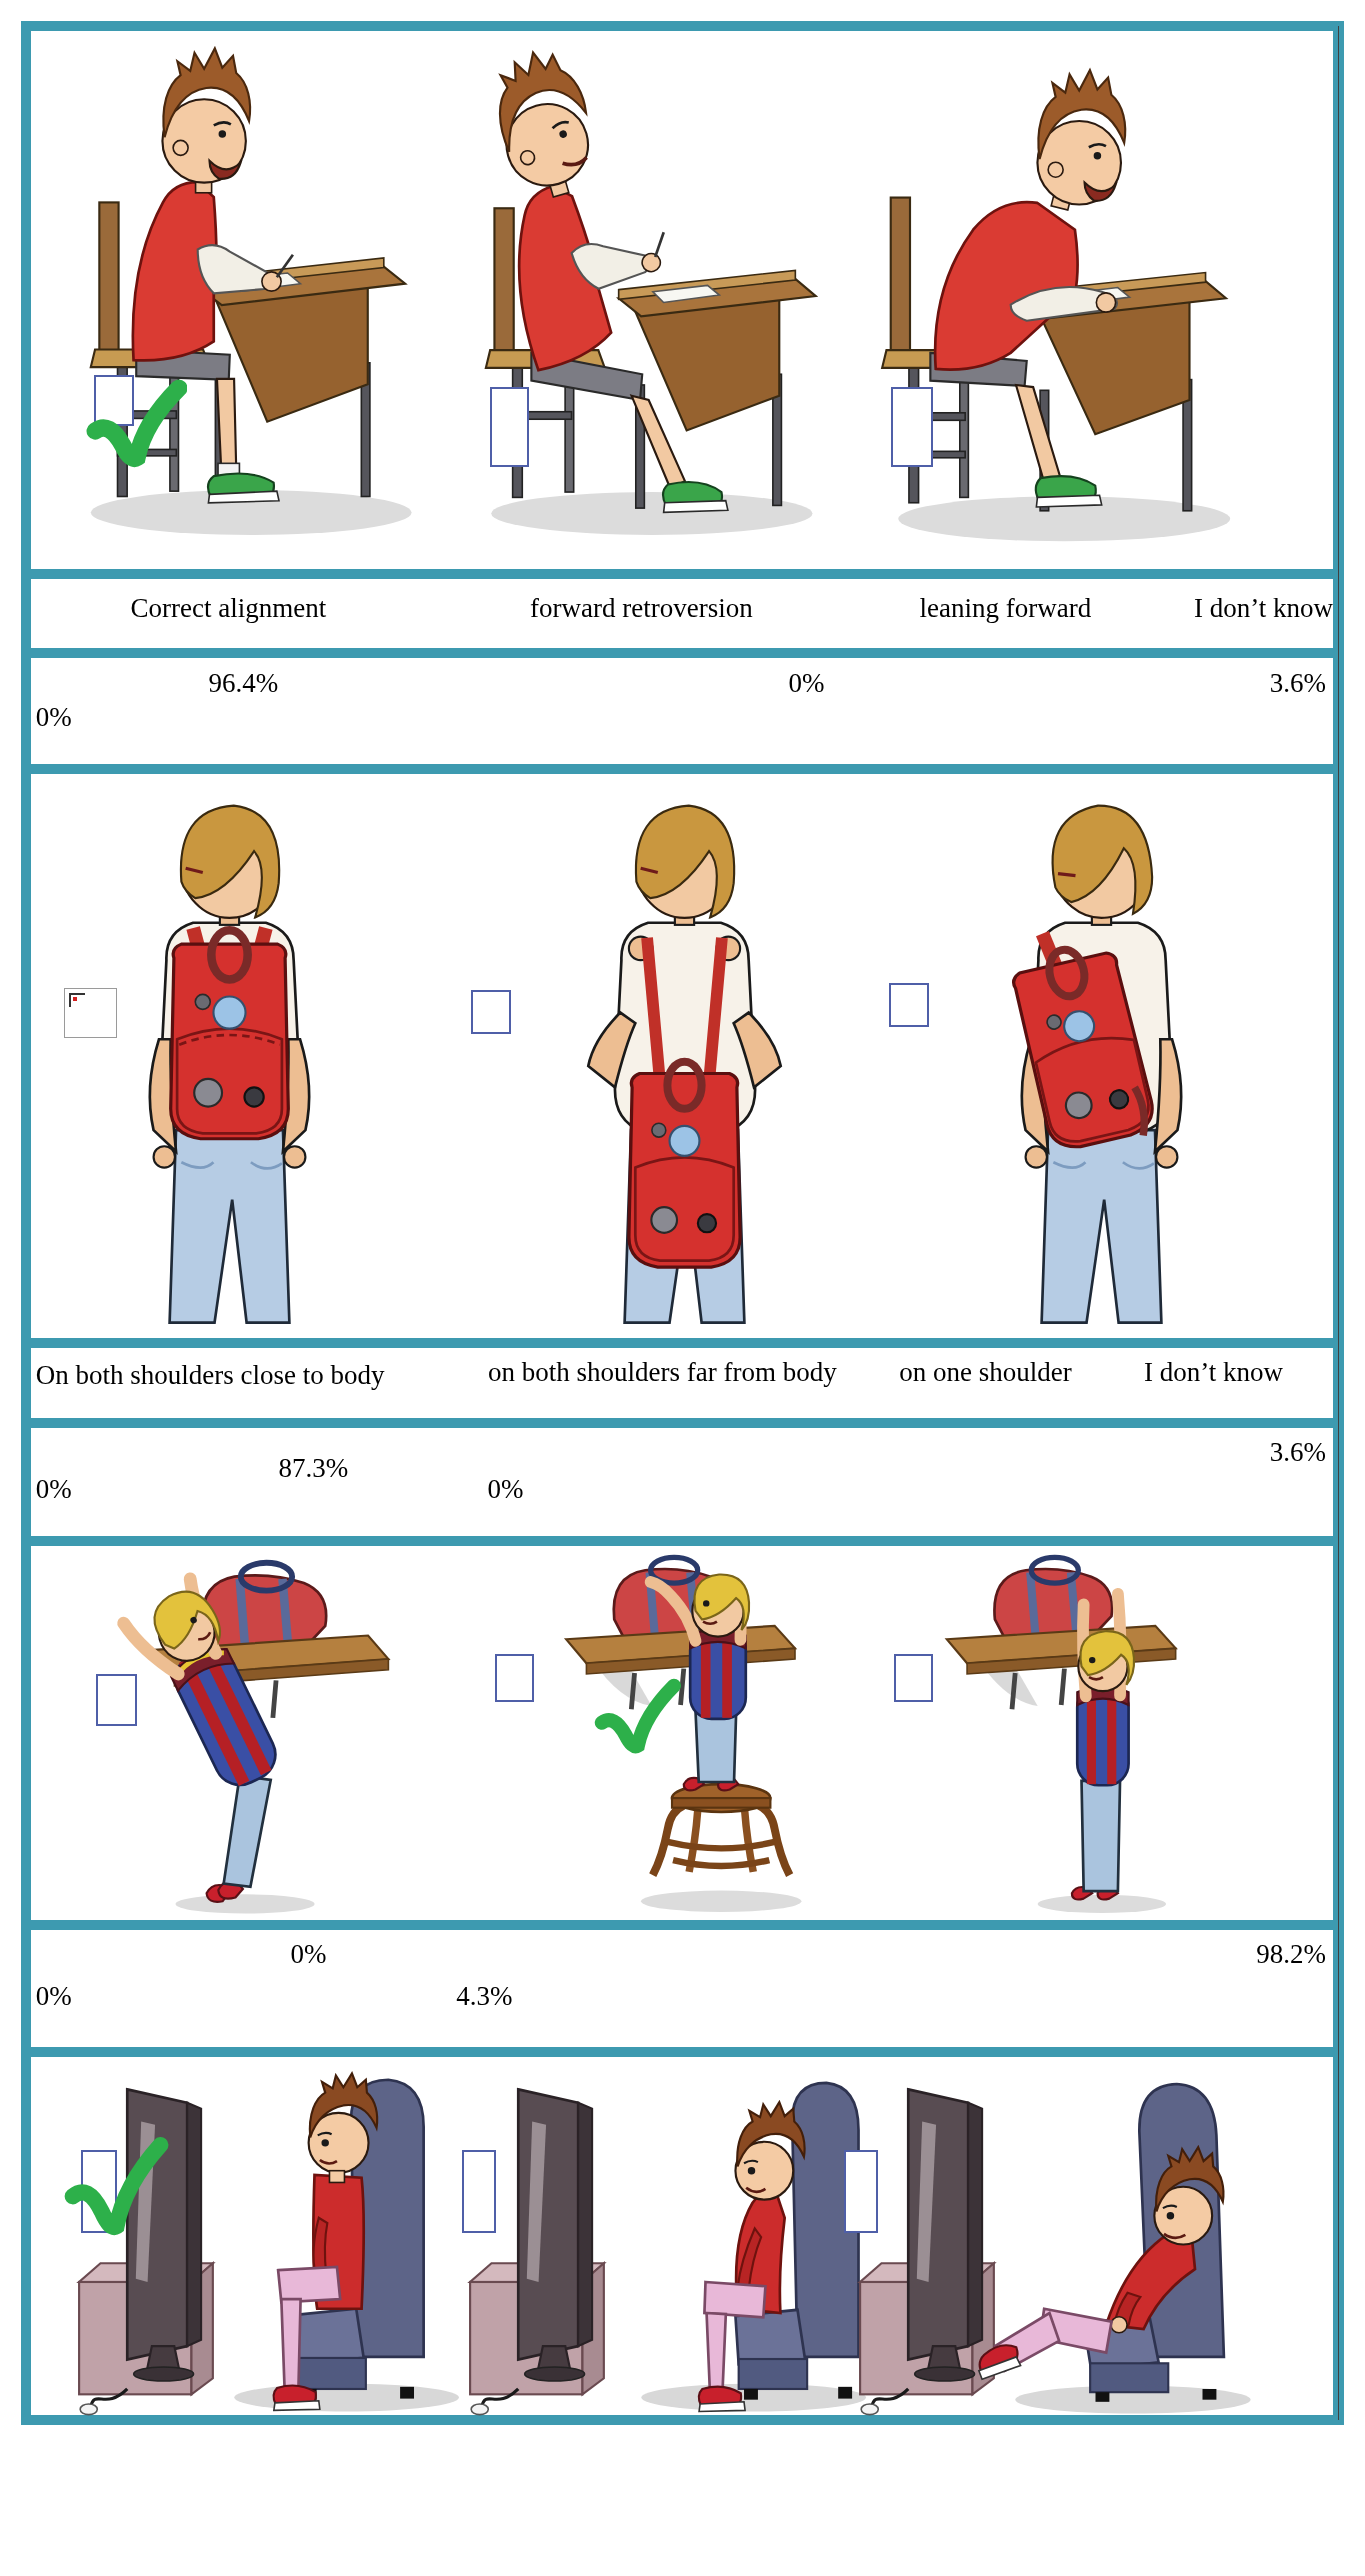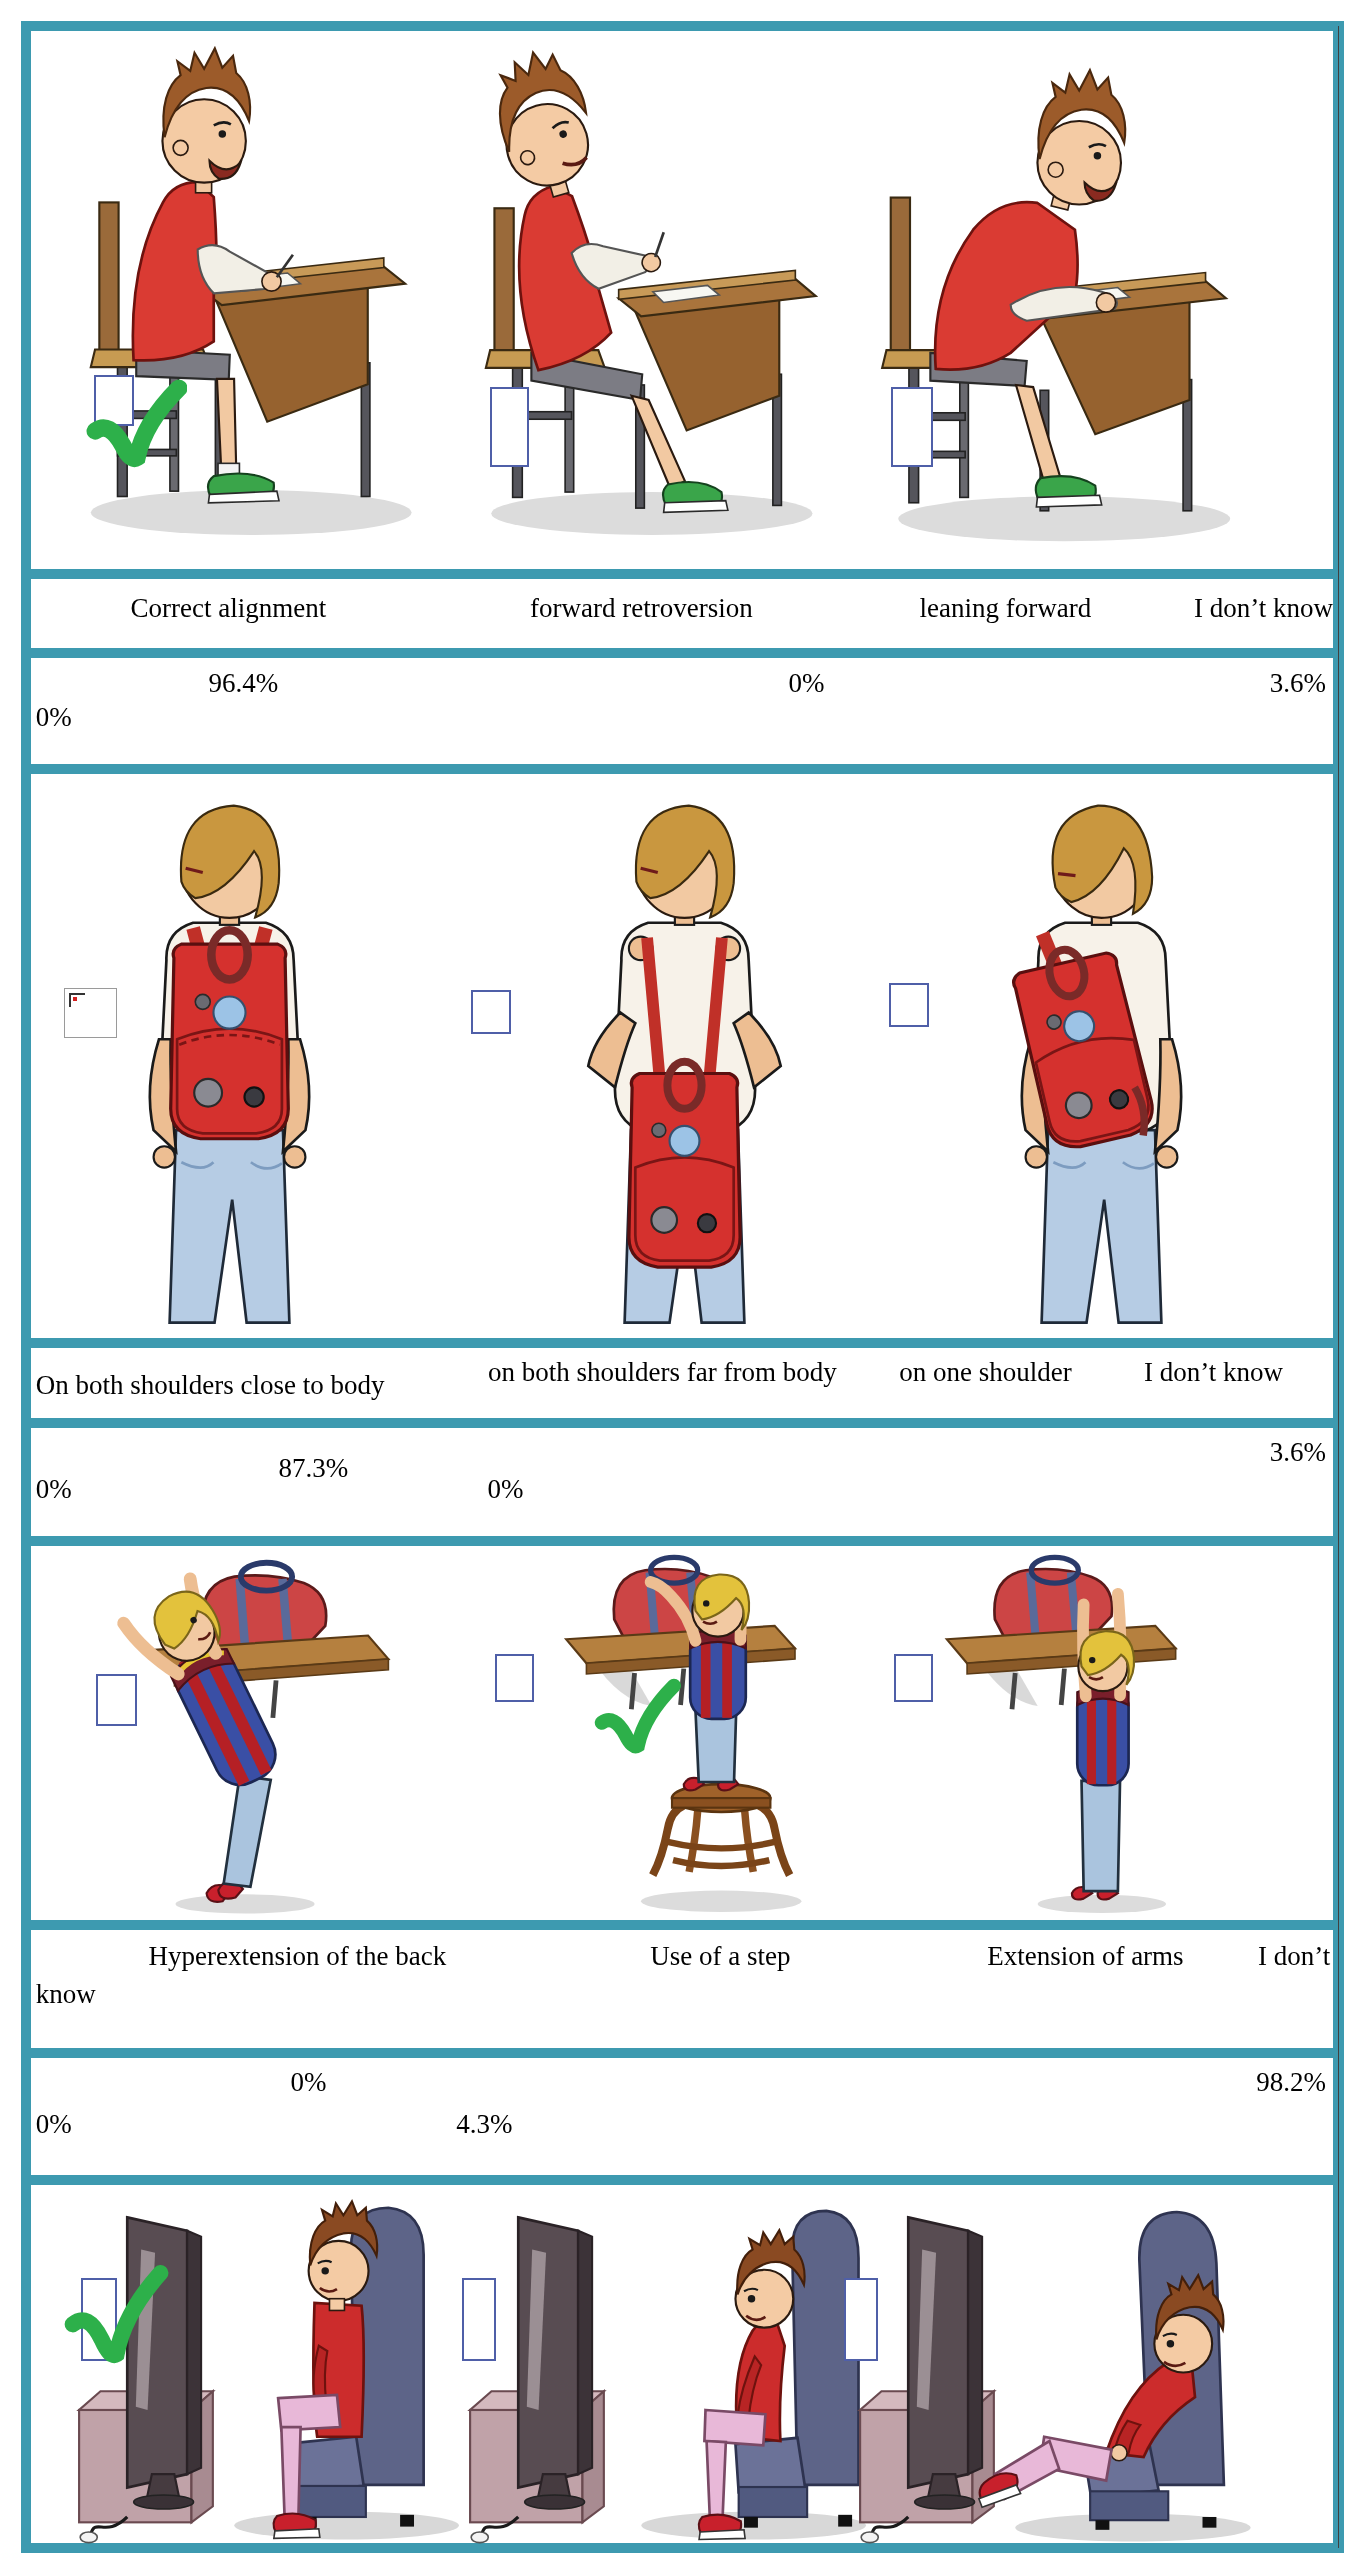--- a/index.html
+++ b/index.html
@@ -227,21 +227,21 @@
     <div class="cb-ph" style="left:33px;top:214px;width:53px;height:50px;">
       <span class="ph-ico">
           <i></i>
         </span>
     </div>
     <div class="cb" style="left: 440px; top: 216px; width: 40px; height: 44px; border-color: rgb(79, 95, 168);"></div>
     <div class="cb" style="left: 858px; top: 209px; width: 40px; height: 44px; border-color: rgb(79, 95, 168);"></div>
   </div>
 
   <div class="box" style="height: 80px; border-color: rgb(61, 154, 176);">
-      <span class="tok" style="top: 22px; left: 4.3px;">On both shoulders close to body</span>
+      <span class="tok" style="top: 12px; left: 4.3px;">On both shoulders close to body</span>
       <span class="tok" style="top: 8.6px; left: 631px; transform: translateX(-50%);">on both shoulders far from body</span>
       <span class="tok" style="top: 8.6px; left: 954px; transform: translateX(-50%);">on one shoulder</span>
       <span class="tok" style="top: 8.6px; left: 1182px; transform: translateX(-50%);">I don’t know</span>
     </div>
 
   <div class="box" style="height: 118px; border-color: rgb(61, 154, 176);">
       <span class="tok" style="top: 8.6px; left: 282px; transform: translateX(-50%); margin-top: 16px;">87.3%</span>
       <span class="tok" style="top: 8.6px; right: 7.5px;">3.6%</span>
       <span class="tok" style="top: 46px; left: 4.3px;">0%</span>
       <span class="tok" style="top: 46px; left: 474px; transform: translateX(-50%);">0%</span>
@@ -337,27 +337,20 @@
     </svg>
 
     <div class="cb" style="left: 65px; top: 128px; width: 41px; height: 52px; border-color: rgb(79, 95, 168);"></div>
     <div class="cb" style="left: 464px; top: 108px; width: 39px; height: 48px; border-color: rgb(79, 95, 168);"></div>
     <div class="cb" style="left: 863px; top: 108px; width: 39px; height: 48px; border-color: rgb(79, 95, 168);"></div>
     <svg class="chk" style="left:1050,px;top:131px;left:562px;" width="88" height="88" viewBox="0 0 100 100">
       <path d="M10 52 Q24 42 37 66 Q45 82 51 78 Q58 44 92 10" fill="none" stroke="#2db04a" stroke-width="16" stroke-linecap="round"></path>
     </svg>
   </div>
 
-  <div class="box" style="height: 128px; border-color: rgb(61, 154, 176);">
-      <span class="tok" style="top: 10.2px; left: 266px; transform: translateX(-50%);">Hyperextension of the back</span>
-      <span class="tok" style="top: 10.2px; left: 689px; transform: translateX(-50%);">Use of a step</span>
-      <span class="tok" style="top: 10.2px; left: 1054px; transform: translateX(-50%);">Extension of arms</span>
-      <span class="tok" style="top: 10.2px; right: 3.2px;">I don’t</span>
-      <span class="tok" style="top: 49px; left: 4.3px;">know</span>
-    </div>
 
   <div class="box" style="height: 127px; border-color: rgb(61, 154, 176);">
       <span class="tok" style="top: 9px; left: 277px; transform: translateX(-50%);">0%</span>
       <span class="tok" style="top: 9px; right: 7.5px;">98.2%</span>
       <span class="tok" style="top: 51px; left: 4.3px;">0%</span>
       <span class="tok" style="top: 51px; left: 453px; transform: translateX(-50%);">4.3%</span>
     </div>
 
   <div class="box" style="height: 368px; border-color: rgb(61, 154, 176);">
 

